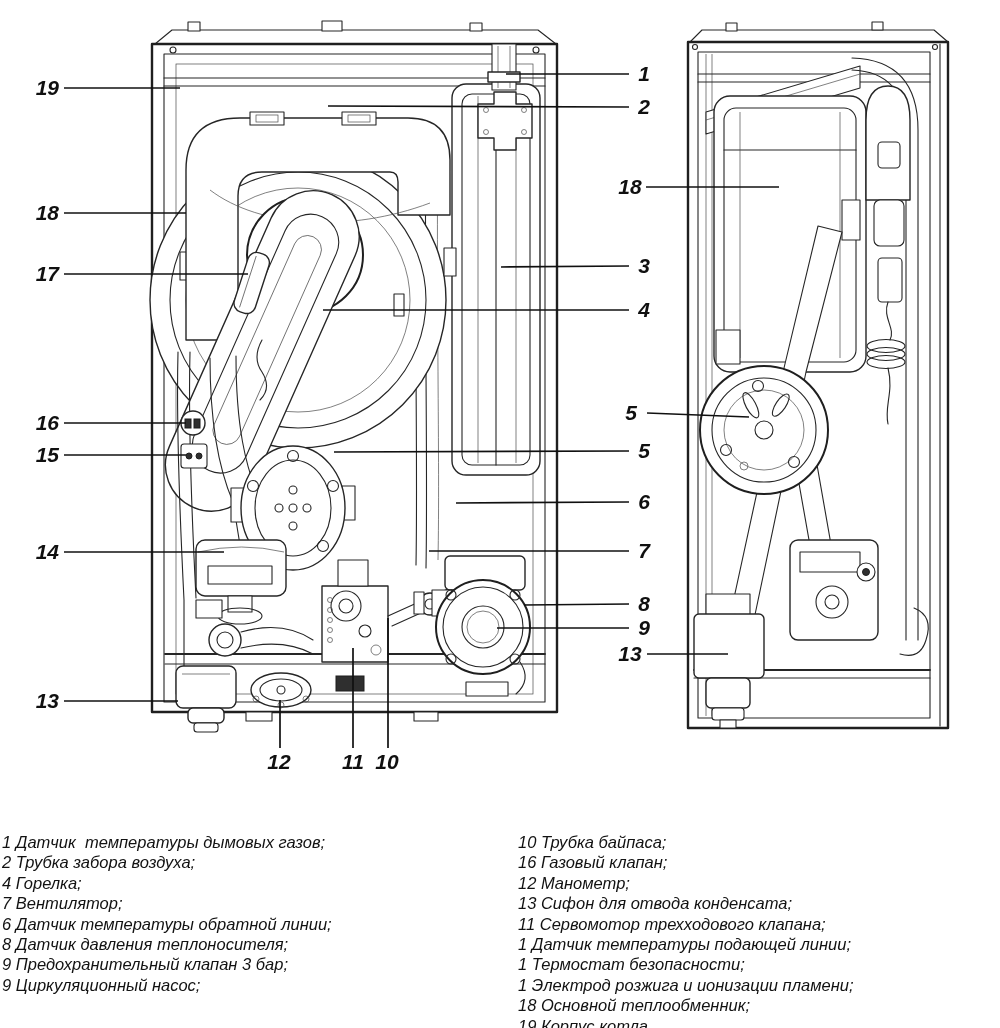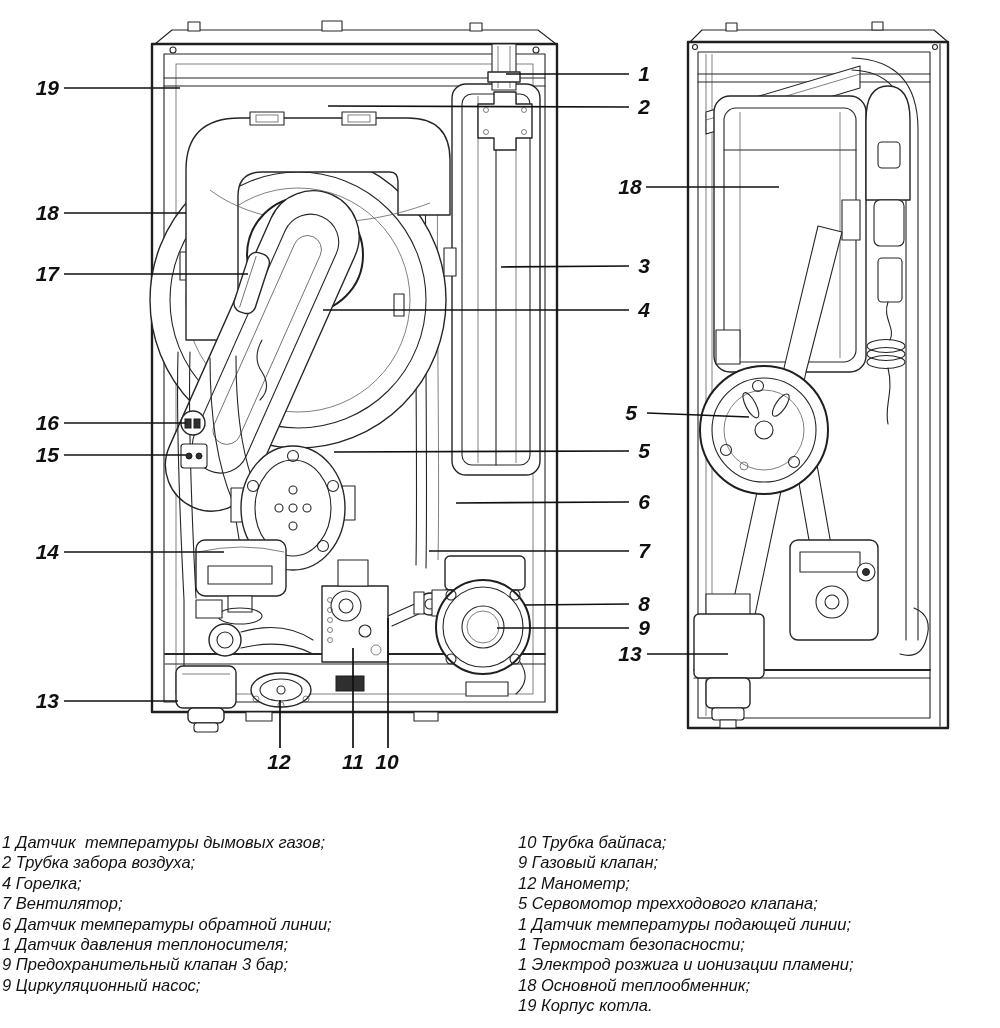--- a/index.html
+++ b/index.html
@@ -406,28 +406,29 @@
     </g>
   </g>
 </svg>
 
   <div id="legend-left" class="legend-col">
     <div class="legend-item">1 Датчик  температуры дымовых газов;</div>
     <div class="legend-item">2 Трубка забора воздуха;</div>
     <div class="legend-item">4 Горелка;</div>
     <div class="legend-item">7 Вентилятор;</div>
     <div class="legend-item">6 Датчик температуры обратной линии;</div>
-    <div class="legend-item">1 Датчик давления теплоносителя;</div>
+    <div class="legend-item">8 Датчик давления теплоносителя;</div>
     <div class="legend-item">9 Предохранительный клапан 3 бар;</div>
     <div class="legend-item">9 Циркуляционный насос;</div>
   </div>
   <div id="legend-right" class="legend-col">
     <div class="legend-item">10 Трубка байпаса;</div>
-    <div class="legend-item">9 Газовый клапан;</div>
+    <div class="legend-item">16 Газовый клапан;</div>
     <div class="legend-item">12 Манометр;</div>
-    <div class="legend-item">5 Сервомотор трехходового клапана;</div>
+    <div class="legend-item">13 Сифон для отвода конденсата;</div>
+    <div class="legend-item">11 Сервомотор трехходового клапана;</div>
     <div class="legend-item">1 Датчик температуры подающей линии;</div>
     <div class="legend-item">1 Термостат безопасности;</div>
     <div class="legend-item">1 Электрод розжига и ионизации пламени;</div>
     <div class="legend-item">18 Основной теплообменник;</div>
     <div class="legend-item">19 Корпус котла.</div>
   </div>
 </div>
 
 </body></html>

